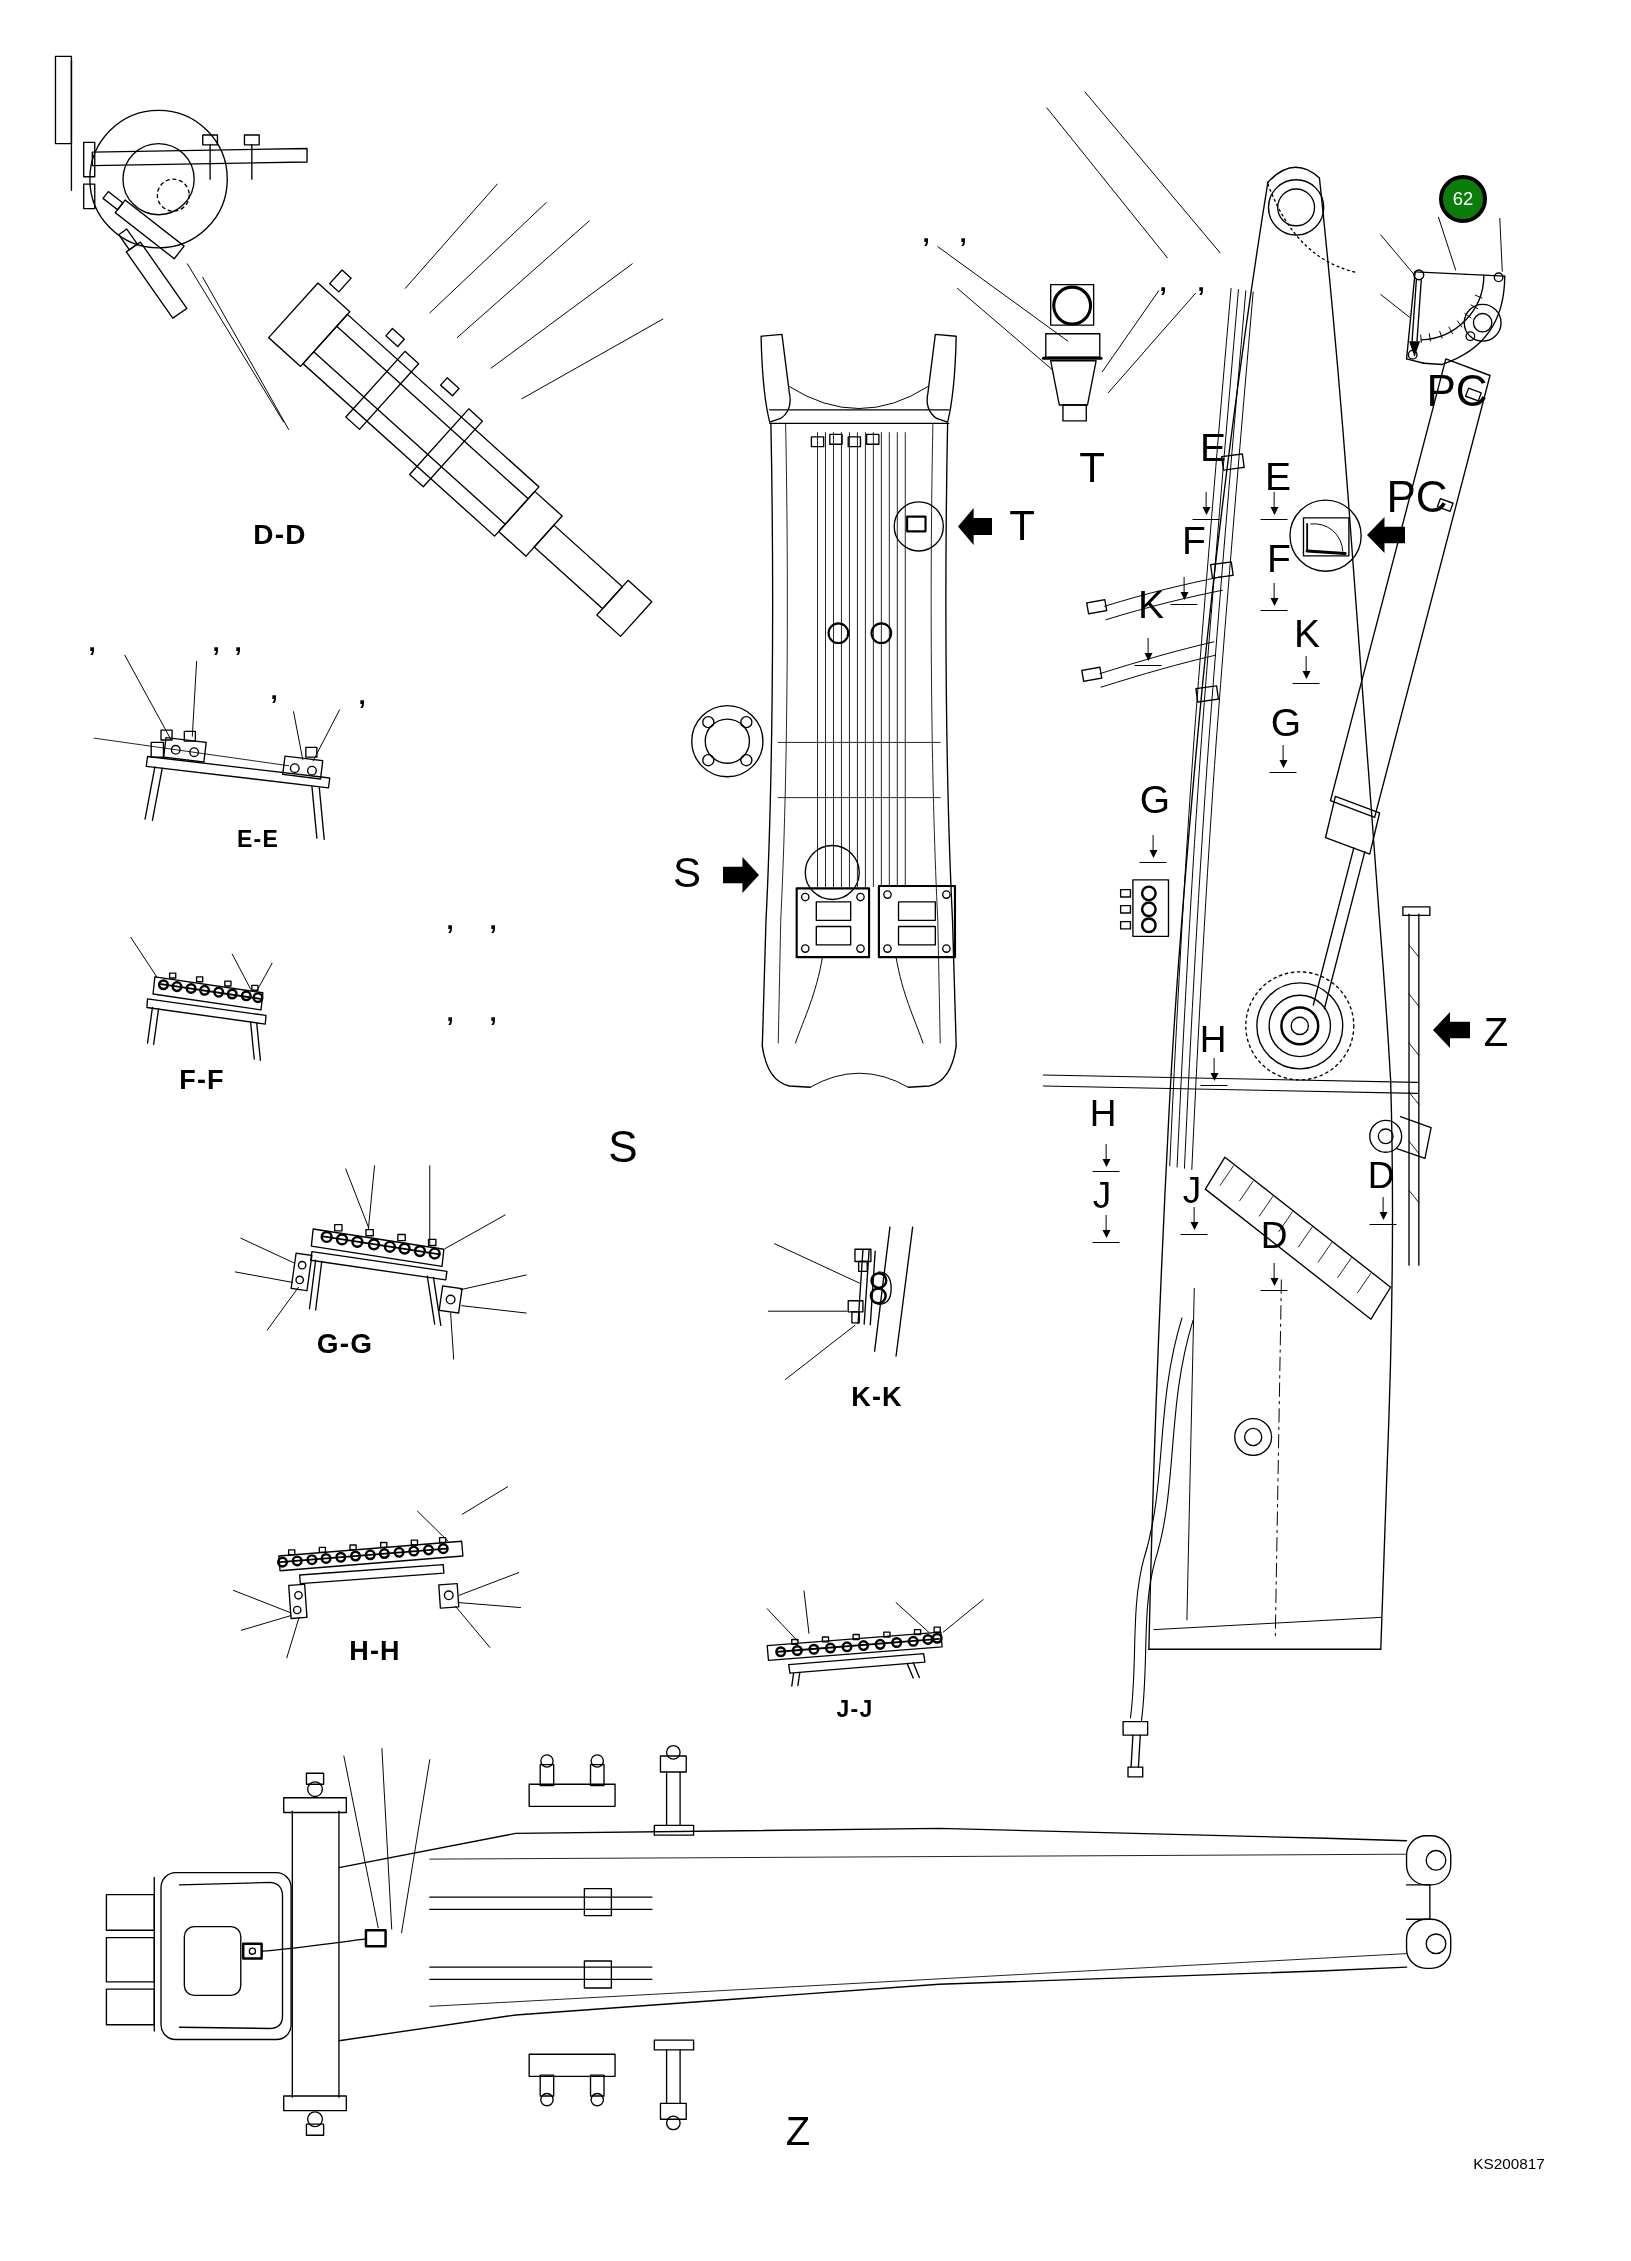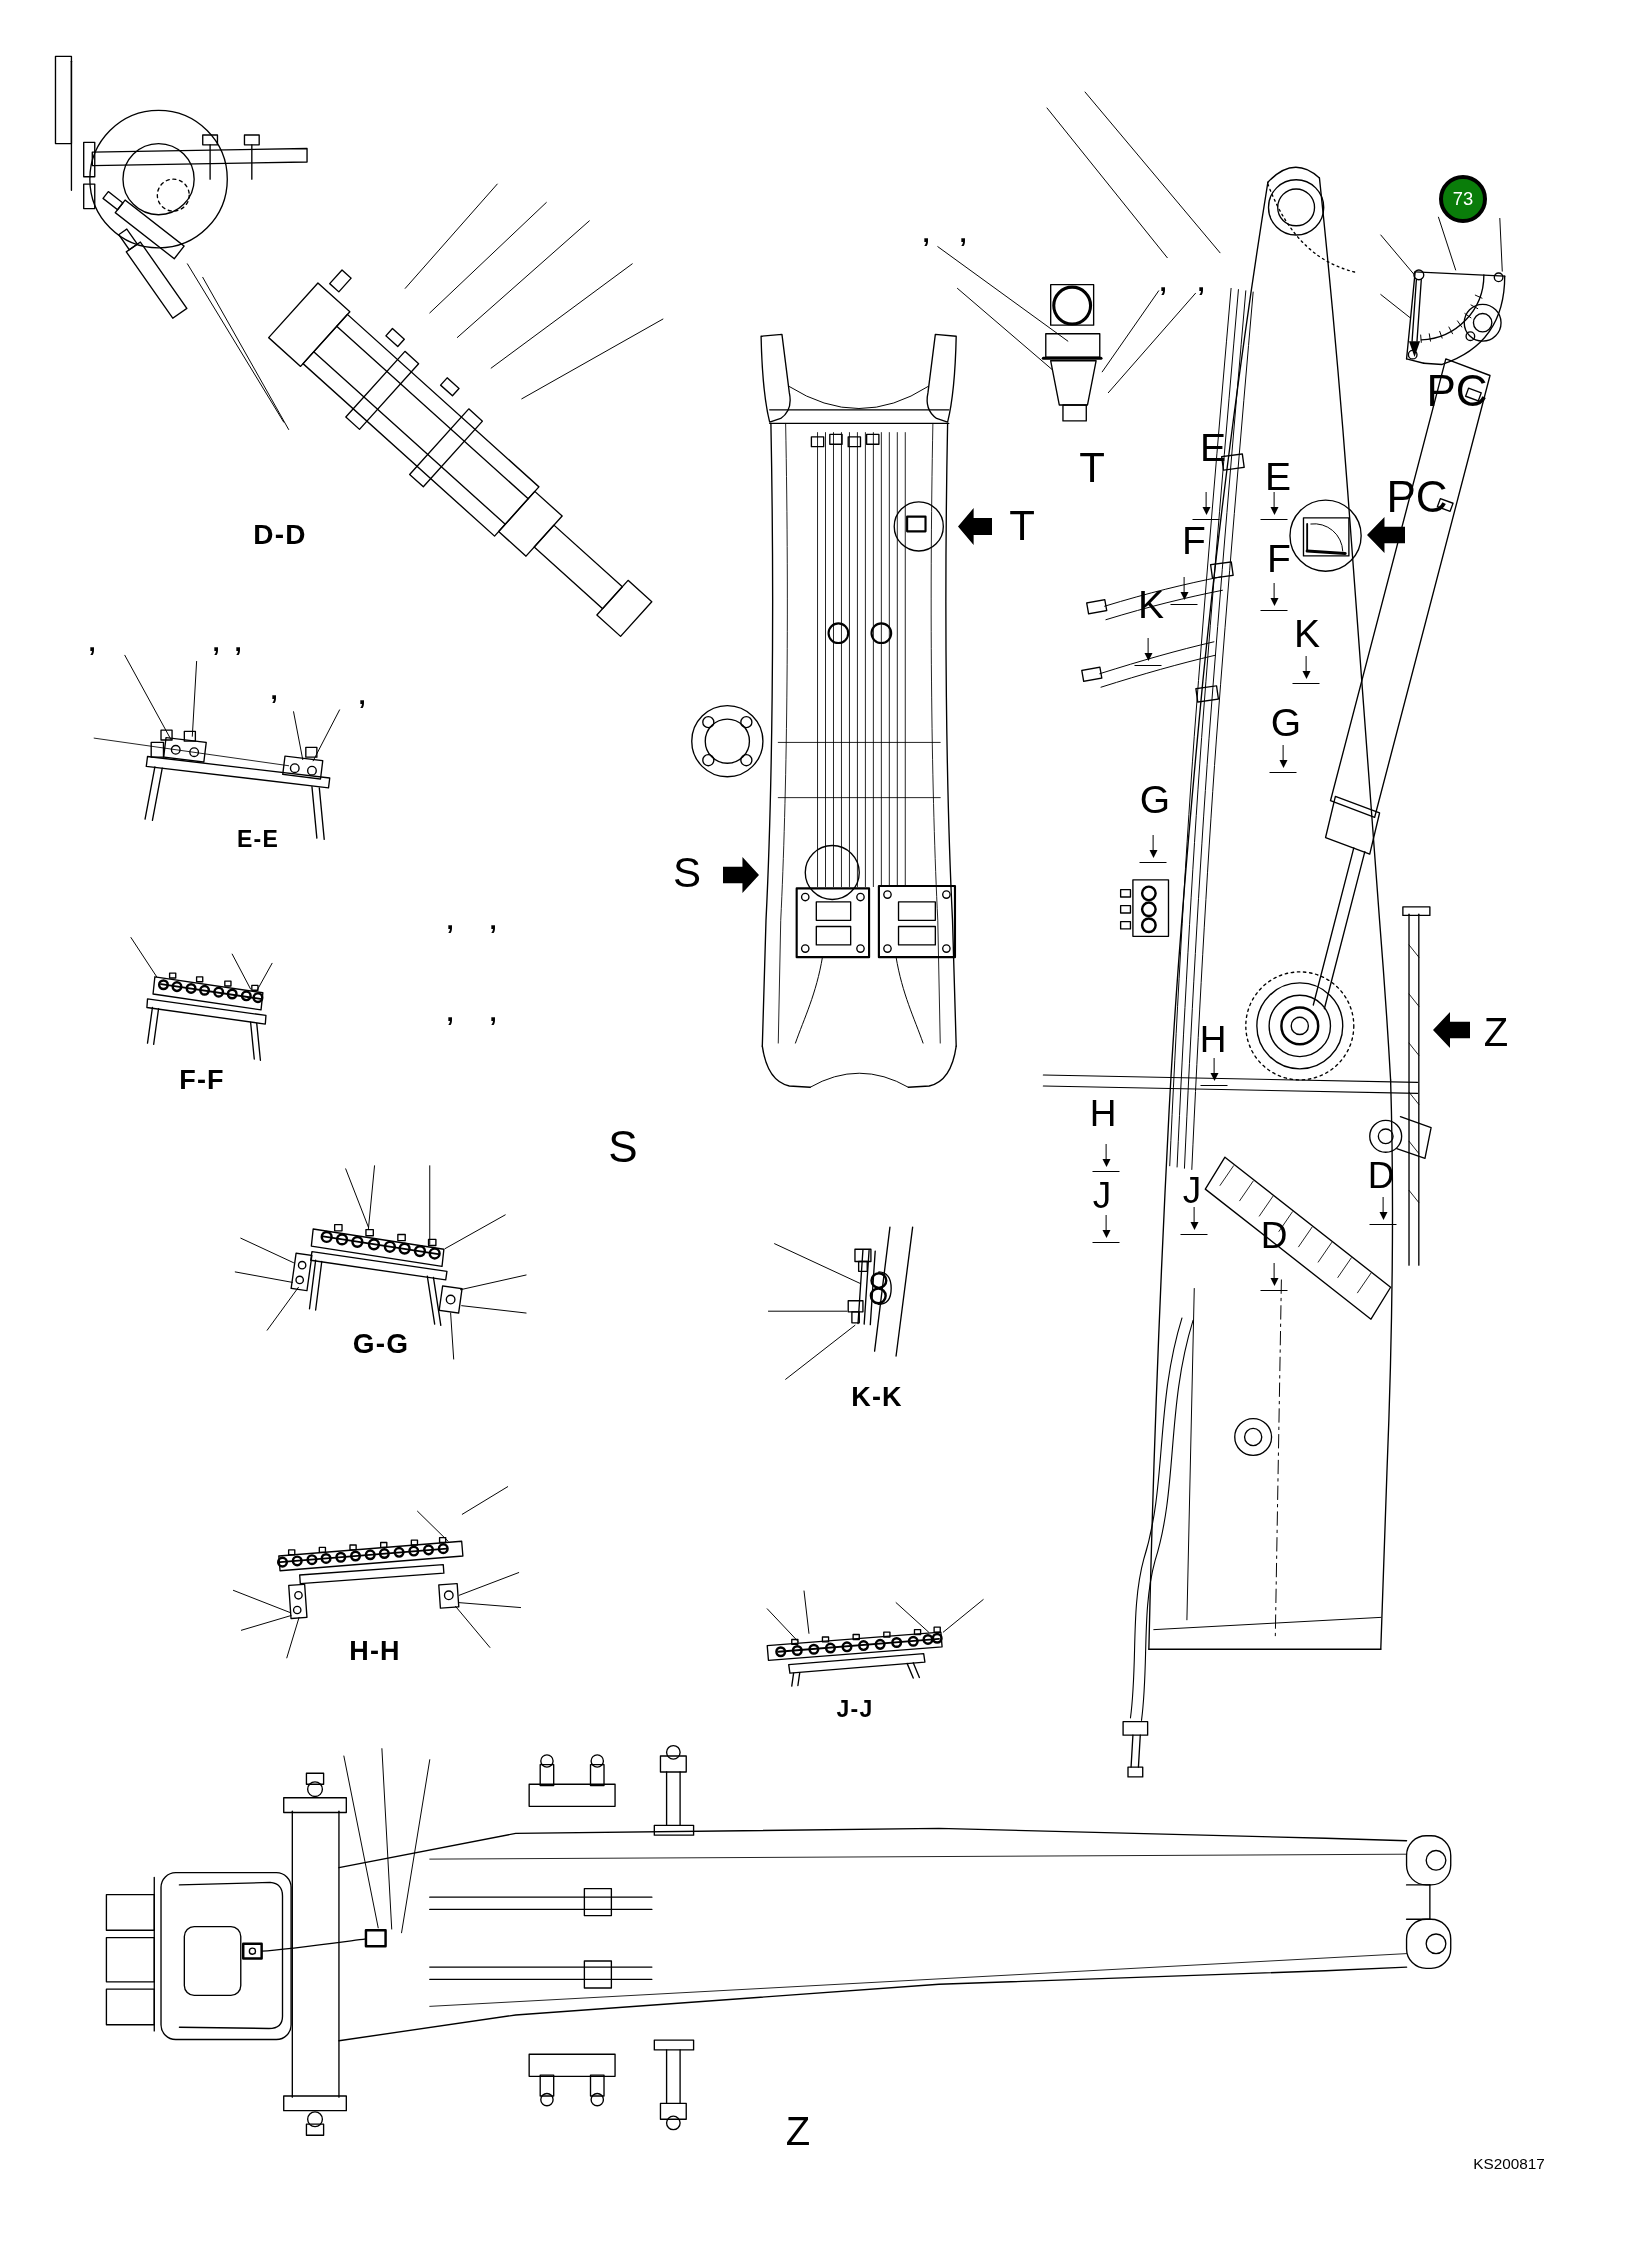--- a/index.html
+++ b/index.html
@@ -515,21 +515,21 @@
   </g>
 
 </g>
 </svg>
 
 <div>
 
 <div class="lbl sec" style="left: 280px; top: 535px; font-size: 28px; font-weight: 700; text-align: right;">D-D</div>
       <div class="lbl sec" style="left: 229px; top: 839px; font-size: 23px; font-weight: 700; margin-left: 29px;">E-E</div>
       <div class="lbl sec" style="left: 202px; top: 1080px; font-size: 27px; font-weight: 700;">F-F</div>
-      <div class="lbl sec" style="left: 381px; top: 1344px; font-size: 28px; font-weight: 700;">G-G</div>
+      <div class="lbl sec" style="left: 345px; top: 1344px; font-size: 28px; font-weight: 700;">G-G</div>
       <div class="lbl sec" style="left: 375px; top: 1651px; font-size: 27px; font-weight: 700;">H-H</div>
       <div class="lbl sec" style="left: 855px; top: 1709px; font-size: 23px; font-weight: 700;">J-J</div>
       <div class="lbl sec" style="left: 877px; top: 1397px; font-size: 27px; font-weight: 700;">K-K</div>
     </div>
 
 <div>
 
 <div class="lbl" style="left: 1092px; top: 468px; font-size: 42px;">T</div>
       <div class="lbl" style="left: 1022px; top: 526px; font-size: 42px;">T</div>
       <div class="lbl" style="left: 687px; top: 873px; font-size: 42px;">S</div>
@@ -636,17 +636,17 @@
       <div class="dm" style="left: 1383px; top: 1196px;">
     <span class="dm-shaft"></span>
     <span class="dm-head"></span>
   </div>
       <div class="dm" style="left: 1274px; top: 1262px;">
     <span class="dm-shaft"></span>
     <span class="dm-head"></span>
   </div>
     </div>
 
-<div class="badge" style="background: rgb(10, 125, 10);">73</div>
+<div class="badge" style="background: rgb(10, 125, 10);">62</div>
 <div class="wm">KS200817</div>
 
 </div>
 
 
 </body></html>

